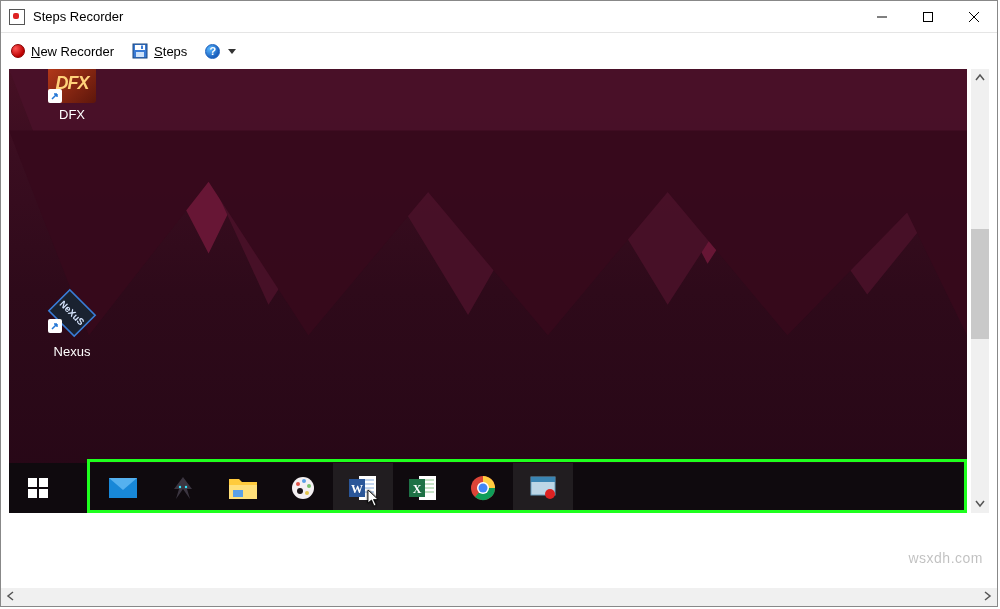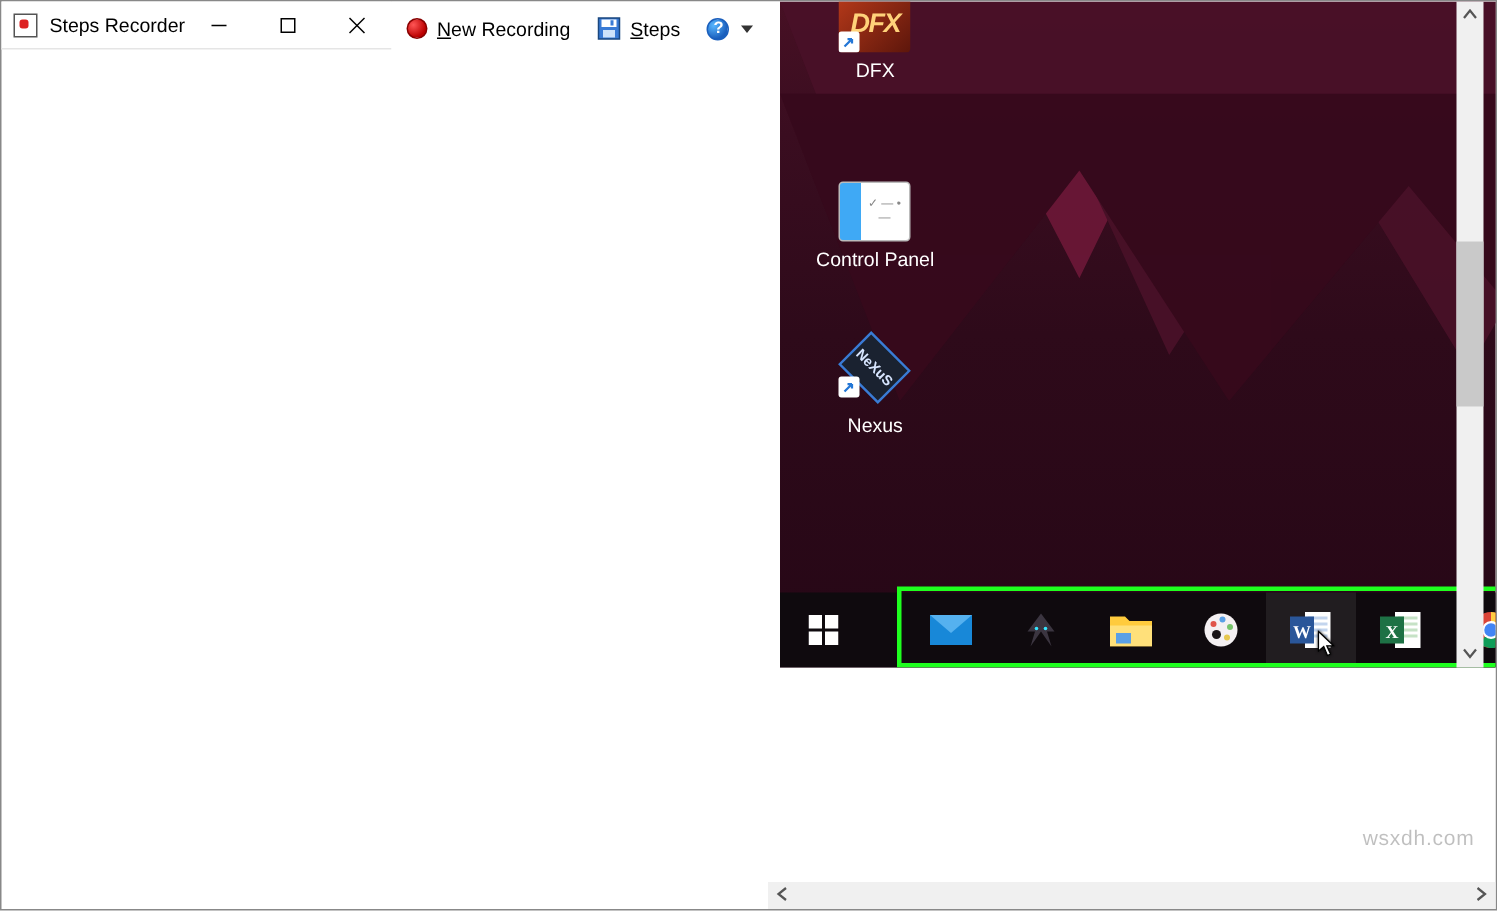--- a/index.html
+++ b/index.html
@@ -13,21 +13,21 @@
       overflow: hidden;
       position: relative;
     }
     
     .window {
       width: 998px;
       height: 607px;
       border: 1px solid #888;
       background: #fff;
       display: flex;
-      flex-direction: row;
+      flex-direction: column;
       position: relative;
     }
     .titlebar {
       height: 32px;
       display: flex;
       align-items: center;
       border-bottom: 1px solid #e5e5e5;
       background: #fff;
     }
     .titlebar .app-icon {
@@ -238,21 +238,21 @@
       <svg viewBox="0 0 12 12">
           <line x1="1" y1="1" x2="11" y2="11" stroke="#000" stroke-width="1"></line>
           <line x1="11" y1="1" x2="1" y2="11" stroke="#000" stroke-width="1"></line>
         </svg>
     </div>
   </div>
 
   <div class="toolbar">
     <div class="tool">
       <span class="record-dot"></span>
-      <span class="underline-first">New Recording</span>
+      <span class="underline-first">New Recorder</span>
     </div>
     <div class="tool">
       <svg class="floppy-icon" viewBox="0 0 16 16">
         <rect x="1" y="1" width="14" height="14" fill="#3a7bd5" stroke="#1a477f"></rect>
         <rect x="3" y="2" width="10" height="5" fill="#fff"></rect>
         <rect x="4" y="9" width="8" height="5" fill="#cfe3fa"></rect>
         <rect x="9" y="2.5" width="2" height="3.5" fill="#3a7bd5"></rect>
       </svg>
       <span class="underline-first">Steps</span>
     </div>
@@ -277,24 +277,20 @@
         <div class="icon-box">
           <span class="shortcut-arrow">
               <svg viewBox="0 0 10 10">
                 <path d="M2 8 L7 3 M7 3 L4 3 M7 3 L7 6" stroke="#2477d6" stroke-width="1.5" fill="none"></path>
               </svg>
             </span>
         </div>
         <span>DFX</span>
       </div>
 
-      <div class="desktop-icon cpl-ico" style="left:20px; top:120px;">
-        <div class="icon-box"></div>
-        <span>Control Panel</span>
-      </div>
 
       <div class="desktop-icon nexus-ico" style="left:20px; top:224px;gap:11px;">
         <div class="icon-box">
           <span class="shortcut-arrow">
               <svg viewBox="0 0 10 10">
                 <path d="M2 8 L7 3 M7 3 L4 3 M7 3 L7 6" stroke="#2477d6" stroke-width="1.5" fill="none"></path>
               </svg>
             </span>
         </div>
         <span>Nexus</span>

